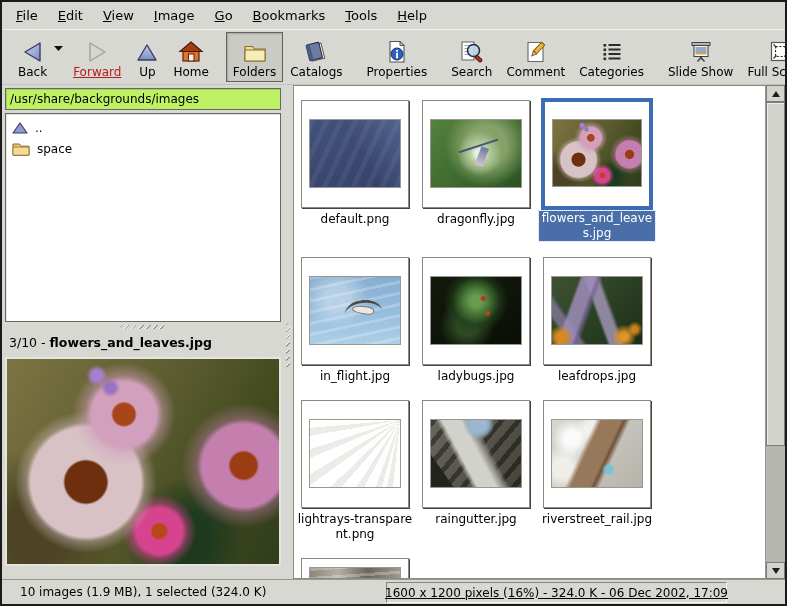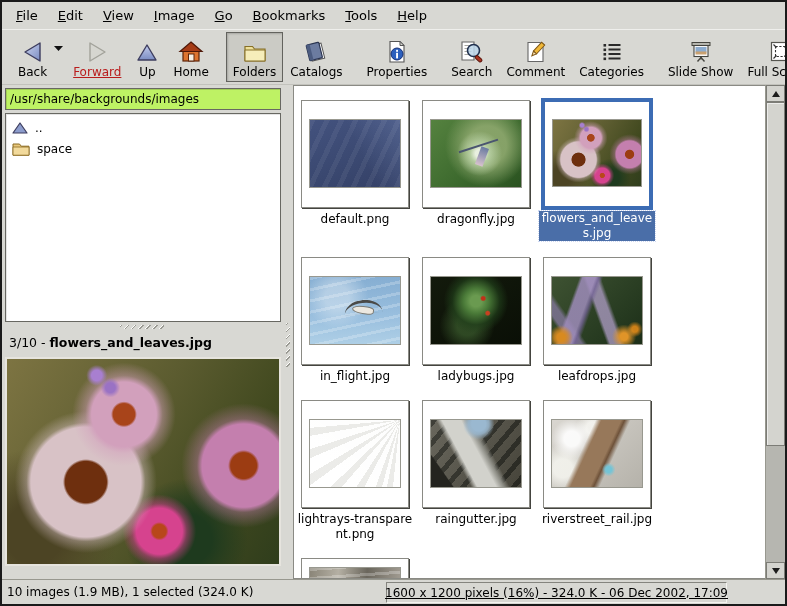--- a/index.html
+++ b/index.html
@@ -58,21 +58,21 @@
   
   .scrollbar { width:20px; background:#b6b6b0; border-left:1px solid #98988f; display:flex; flex-direction:column; }
   .sb-btn { height:17px; background:#d4d4cf; border:1px solid #7c7c76; display:flex; align-items:center; justify-content:center; }
   .sb-thumb { height:344px; background:#d4d4cf; border:1px solid #7c7c76; box-shadow:inset 1px 1px 0 #ececea; }
   .sb-trough { flex:1; }
   .sb-btn.down { margin-top:auto; }
   .tri-up { width:0; height:0; border-left:4px solid transparent; border-right:4px solid transparent; border-bottom:6px solid #1c1c1c; }
   .tri-down { width:0; height:0; border-left:4px solid transparent; border-right:4px solid transparent; border-top:6px solid #1c1c1c; }
   
   .statusbar { height:25px; border-top:1px solid #98988f; position:relative; display:flex; align-items:center; }
-  .status-left { padding-left:5px; font-size:12px; }
+  .status-left { padding-left:18px; font-size:12px; }
   .status-right { position:absolute; left:384px; top:2px; width:341px; height:21px;
     border:1px solid; border-color:#84847e #f4f4f0 #f4f4f0 #84847e; background:#d8d8d3;
     display:flex; align-items:center; justify-content:center; font-size:12px; white-space:nowrap;text-decoration:underline; }
   
   .pic, .preview-img { background-color:#888; }
   [data-img="default"] { background-image:
     repeating-linear-gradient(115deg, rgba(255,255,255,0.06) 0 5px, transparent 5px 13px),
     linear-gradient(245deg, rgba(130,150,200,0.28), transparent 45%),
     linear-gradient(160deg,#43527e,#3a4870 60%,#344066); }
   [data-img="dragonfly"] { position:relative; overflow:hidden; background-image:

